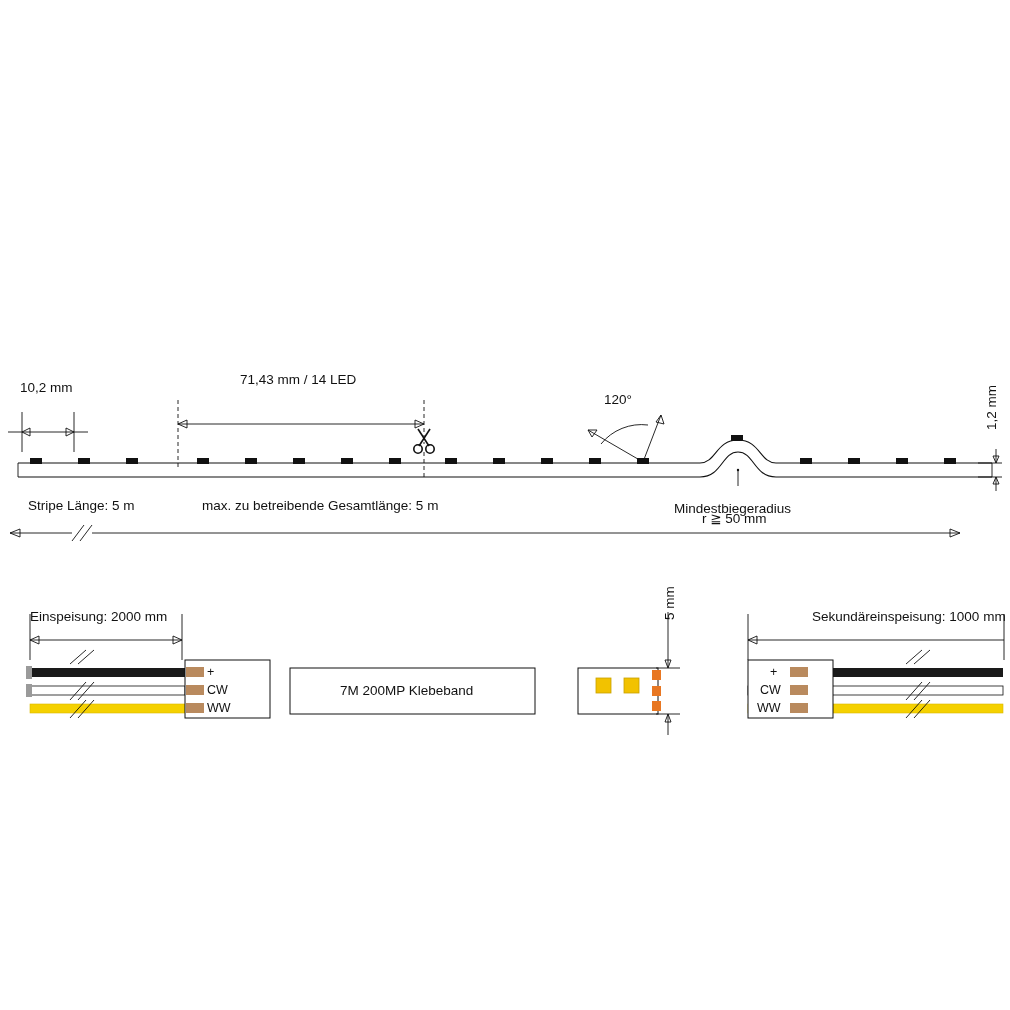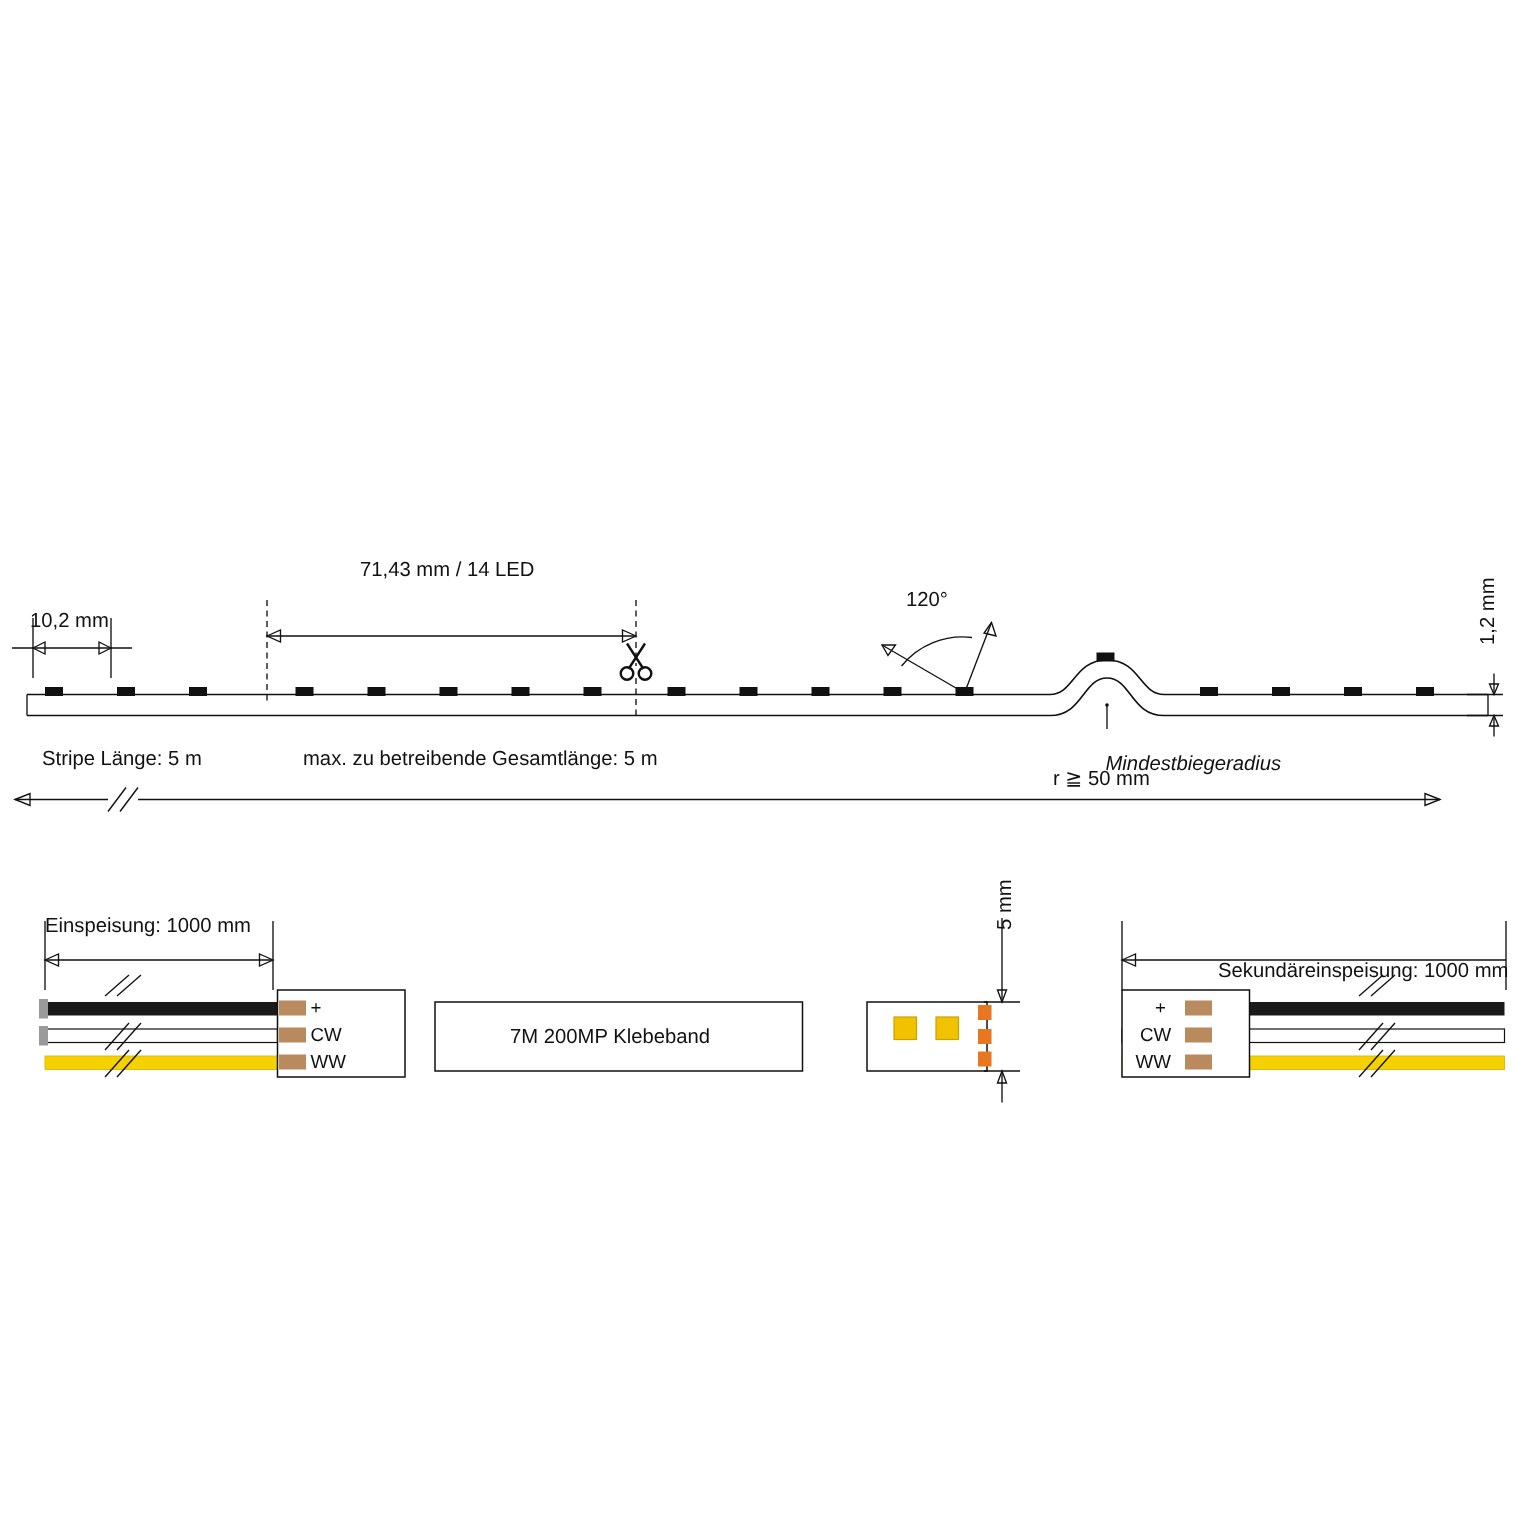--- a/index.html
+++ b/index.html
@@ -204,38 +204,38 @@
     </g>
 
     <g transform="translate(424,441)">
       <circle cx="-6" cy="8" r="4.2" fill="none" stroke="#111" stroke-width="1.6"></circle>
       <circle cx="6" cy="8" r="4.2" fill="none" stroke="#111" stroke-width="1.6"></circle>
       <path d="M -5 5 L 6 -12" stroke="#111" stroke-width="1.6" fill="none"></path>
       <path d="M 5 5 L -6 -12" stroke="#111" stroke-width="1.6" fill="none"></path>
     </g>
   </svg>
 
-  <div class="lbl" style="left:20px; top:406px;">10,2 mm</div>
+  <div class="lbl" style="left:20px; top:380px;">10,2 mm</div>
 
   <div class="lbl" style="left:240px; top:372px;">71,43 mm / 14 LED</div>
 
   <div class="lbl" style="left:604px; top:392px;">120°</div>
 
   <div class="lbl rot90" style="left:984px; top:430px;">1,2 mm</div>
 
   <div class="lbl" style="left:28px; top:498px;text-align:center;">Stripe Länge:  5 m</div>
 
   <div class="lbl" style="left:202px; top:498px;">max. zu betreibende Gesamtlänge:  5 m</div>
 
   <div class="lbl" style="left:702px; top:485px;margin-top:26px;">r ≧   50 mm</div>
-  <div class="lbl" style="left:737px; top:501px;font-style:italic;">Mindestbiegeradius</div>
-
-  <div class="lbl" style="left:30px; top:609px;">Einspeisung: 1000 mm</div>
-
-  <div class="lbl" style="left:812px; top:609px;margin-top:30px;">Sekundäreinspeisung: 1000 mm</div>
+  <div class="lbl" style="left:674px; top:501px;">Mindestbiegeradius</div>
+
+  <div class="lbl" style="left:30px; top:609px;">Einspeisung: 2000 mm</div>
+
+  <div class="lbl" style="left:812px; top:609px;">Sekundäreinspeisung: 1000 mm</div>
 
   <div class="lbl" style="left:340px; top:683px;">7M 200MP Klebeband</div>
 
   <div class="lbl rot90" style="left:662px; top:620px;">5 mm</div>
 
   <div class="lbl small" style="left:207px; top:665px;">+</div>
   <div class="lbl small" style="left:207px; top:683px;">CW</div>
   <div class="lbl small" style="left:207px; top:701px;">WW</div>
 
   <div class="lbl small" style="left:770px; top:665px;">+</div>

